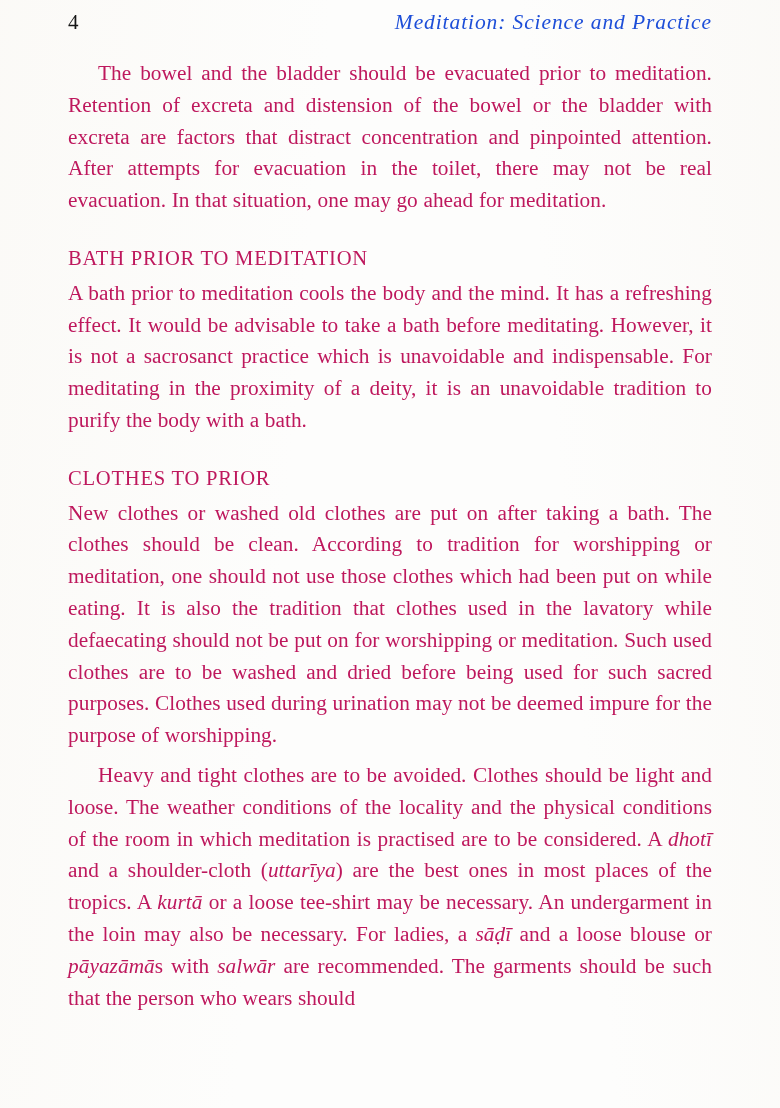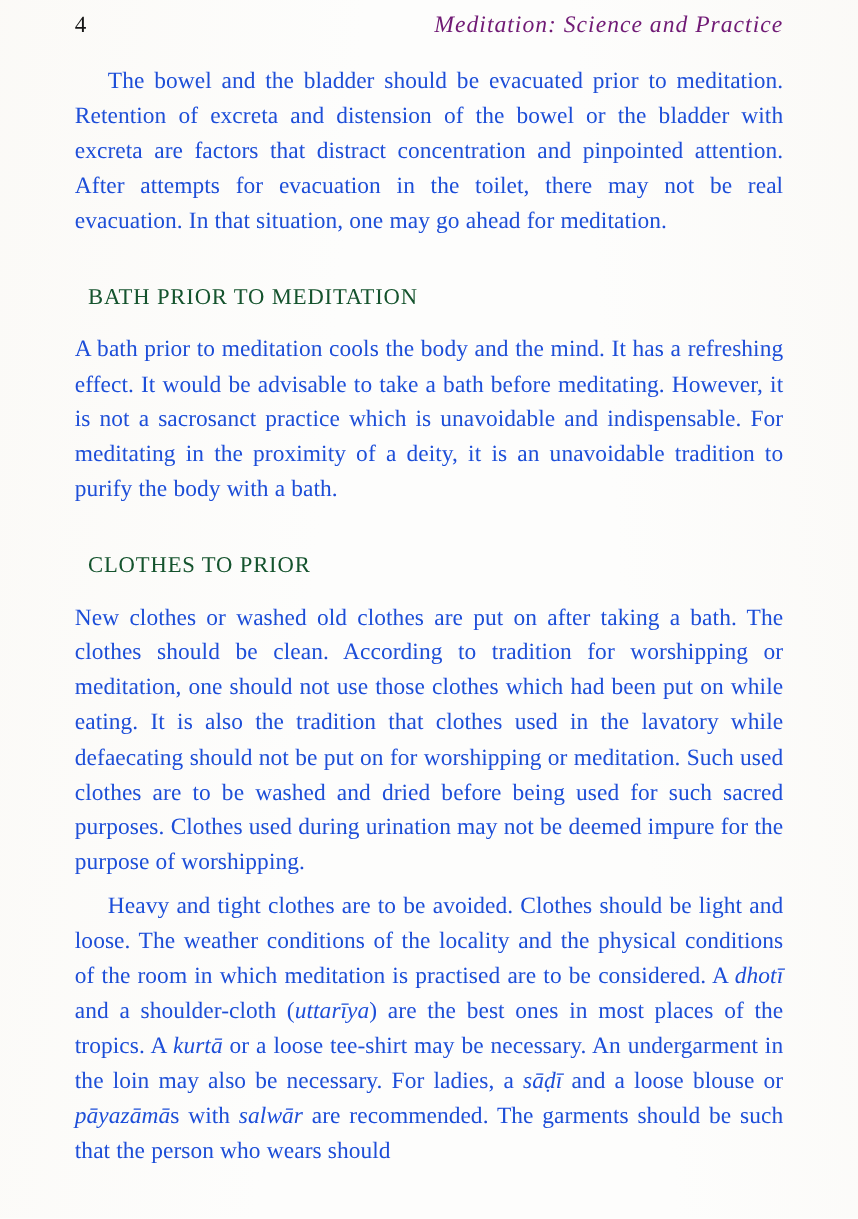--- a/index.html
+++ b/index.html
@@ -47,48 +47,48 @@
     font-size: 21px;
     line-height: 1;
     letter-spacing: 0.2px;
     color: #151515;
   }
   .head-title {
     font-style: italic;
     font-size: 21.5px;
     line-height: 1;
     letter-spacing: 0.9px;
-    color: #701a75;
+    color: #1d4ed8;
     white-space: nowrap;
   }
 
   
   .para {
     margin: 0;
     font-size: 21.3px;
     line-height: 31.8px;
     text-align: justify;
     text-justify: inter-word;
     letter-spacing: 0.05px;
     word-spacing: 0.2px;
-    color: #1d4ed8;
+    color: #be185d;
     hyphens: none;
   }
   .para.indent {
     text-indent: 30px;
   }
 
   
   .section-heading {
-    margin: 12px;
+    margin: 0;
     font-size: 20.6px;
     line-height: 31.8px;
     font-weight: normal;
     letter-spacing: 0.75px;
-    color: #14532d;
+    color: #be185d;
     text-transform: none;
     white-space: nowrap;
   }
   .spacer-before-heading { height: 26px; }
   .spacer-after-heading  { height: 3px; }
   .spacer-para-gap       { height: 8px; }
 
   em.term {
   }
 </style>

